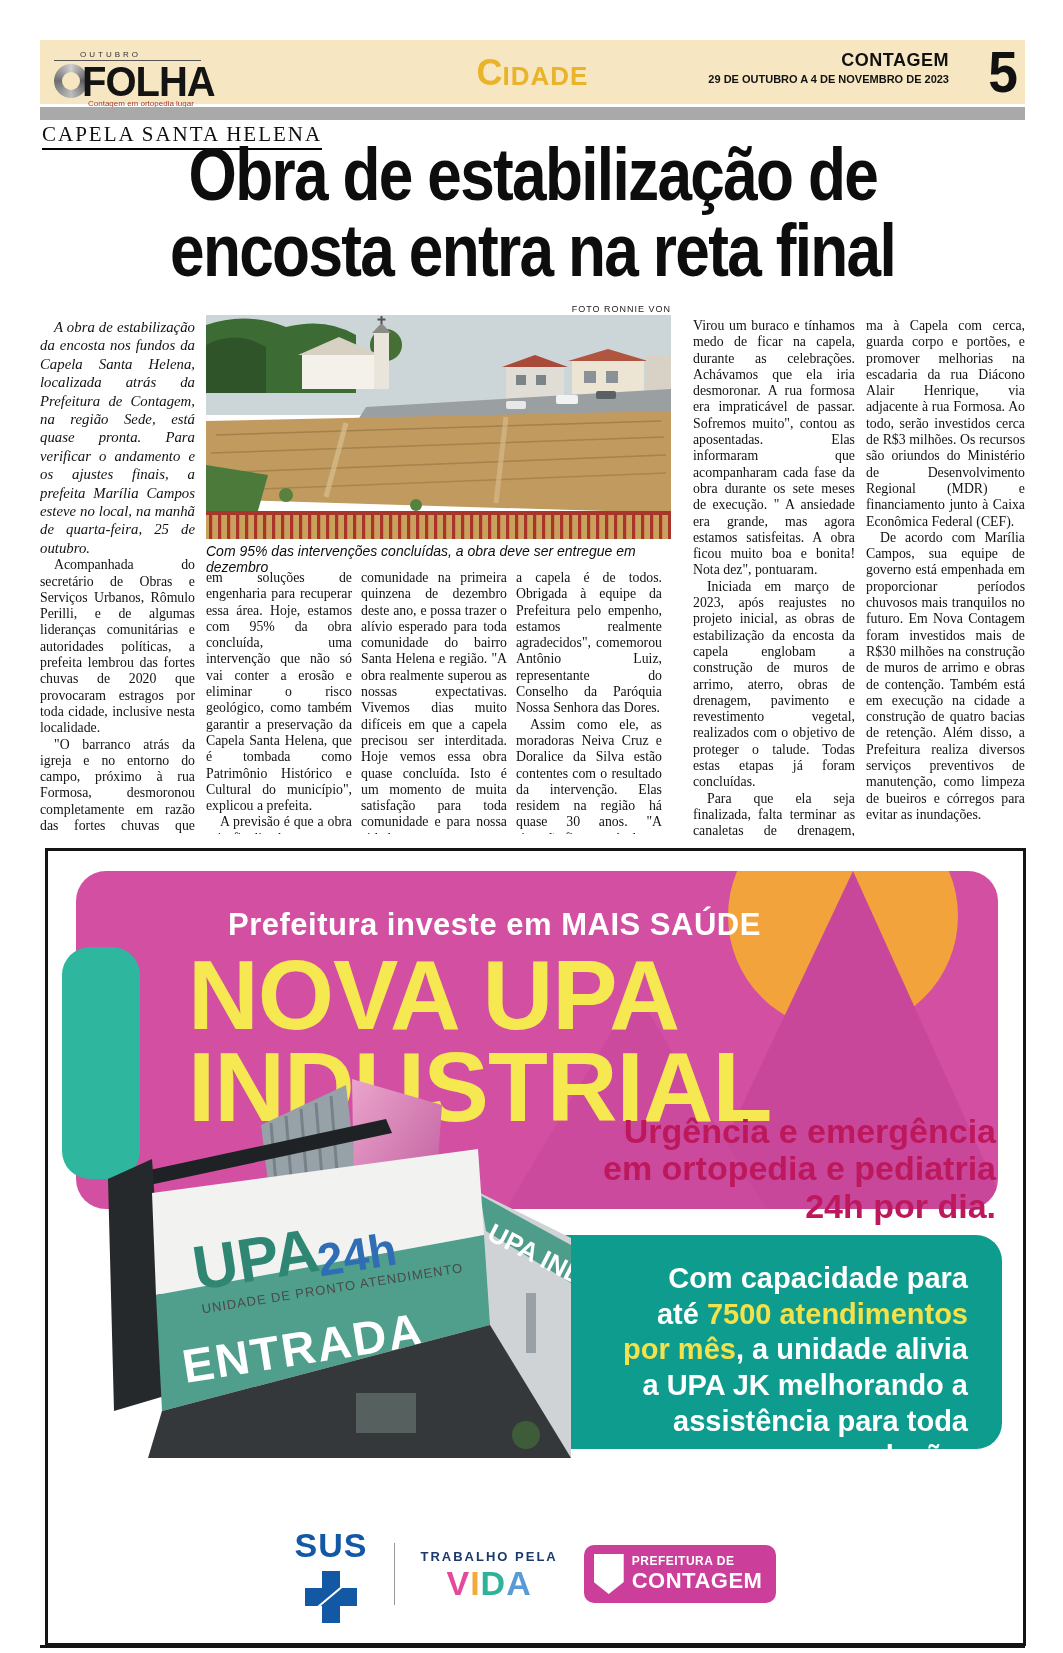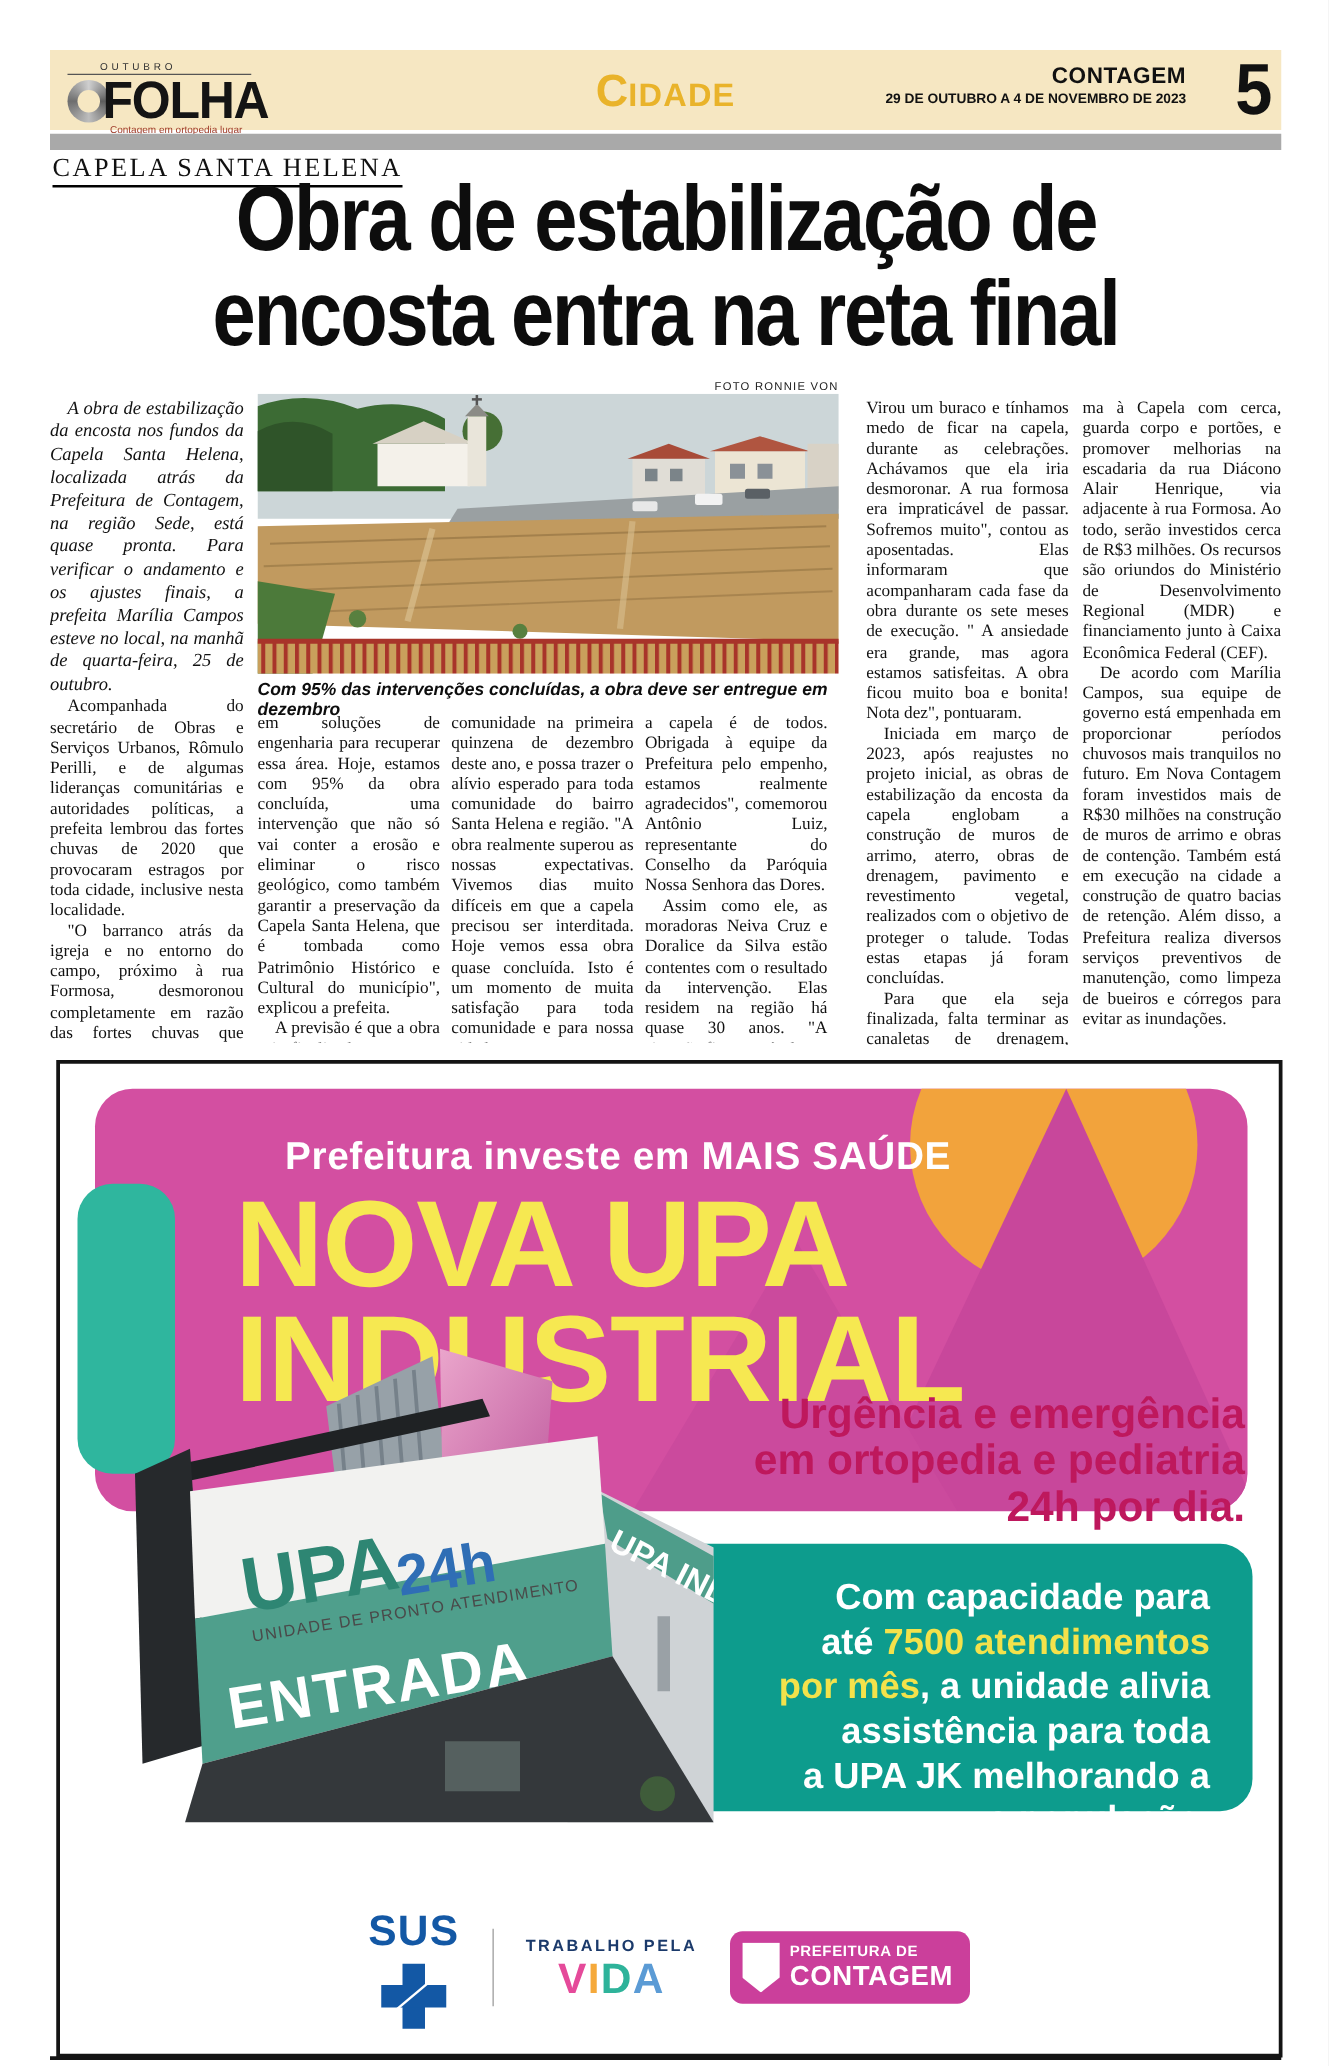--- a/index.html
+++ b/index.html
@@ -30,21 +30,21 @@
   #kicker{position:absolute;left:42px;top:122px;font-size:21px;letter-spacing:2px;
         border-bottom:2px solid #000;padding-bottom:1px;font-family:"Liberation Serif",serif;}
   .headline{position:absolute;left:40px;width:985px;text-align:center;line-height:1;}
   .headline span{display:inline-block;transform:scaleX(.84);transform-origin:center;
         font-family:"Liberation Sans",sans-serif;font-weight:bold;font-size:74px;letter-spacing:-2px;color:#0d0d0d;white-space:nowrap;}
   #headline1{top:138px;} #headline2{top:214px;}
   #photo-credit{position:absolute;left:206px;top:304px;width:465px;text-align:right;
         font-family:"Liberation Sans",sans-serif;font-size:9px;letter-spacing:1px;color:#222;}
   #main-photo{position:absolute;left:206px;top:315px;width:465px;height:224px;}
   #photo-caption{position:absolute;left:206px;top:543px;width:465px;
-        font-family:"Liberation Sans",sans-serif;font-style:italic;font-weight:bold;font-size:14px;color:#0d0d0d;}
+        font-family:"Liberation Sans",sans-serif;font-style:italic;font-weight:normal;font-size:14px;color:#0d0d0d;}
   .col{position:absolute;font-size:13.8px;line-height:16.3px;text-align:justify;overflow:hidden;}
   .col p{margin:0;text-indent:14px;}
   .col p.ni{text-indent:0;}
   .lead{font-style:italic;font-size:14.8px;line-height:18.4px;margin:0 0 9px 0;text-indent:0;}
   #col1{left:40px;top:318px;width:155px;height:518px;}
   #col2{left:206px;top:570px;width:146px;height:264px;}
   #col3{left:361px;top:570px;width:146px;height:264px;}
   #col4{left:516px;top:570px;width:146px;height:264px;}
   #col5{left:693px;top:318px;width:162px;height:518px;}
   #col6{left:866px;top:318px;width:159px;height:518px;}
@@ -235,22 +235,22 @@
     <div id="ad-sub">
       <div>Urgência e emergência</div>
       <div>em ortopedia e pediatria</div>
       <div>24h por dia.</div>
     </div>
 
     <div id="ad-tealbox">
       <div>Com capacidade para</div>
       <div><span>até </span><span class="yel">7500 atendimentos</span></div>
       <div><span class="yel">por mês</span><span>, a unidade alivia</span></div>
+      <div>a UPA JK melhorando a</div>
       <div>assistência para toda</div>
-      <div>a UPA JK melhorando a</div>
       <div>a população.</div>
     </div>
 
     <div id="ad-logos">
       <div id="sus-logo">
         <span class="sus-text">SUS</span>
         <span id="sus-cross">
             <span class="v"></span>
             <span class="h"></span>
             <span class="slash"></span>

